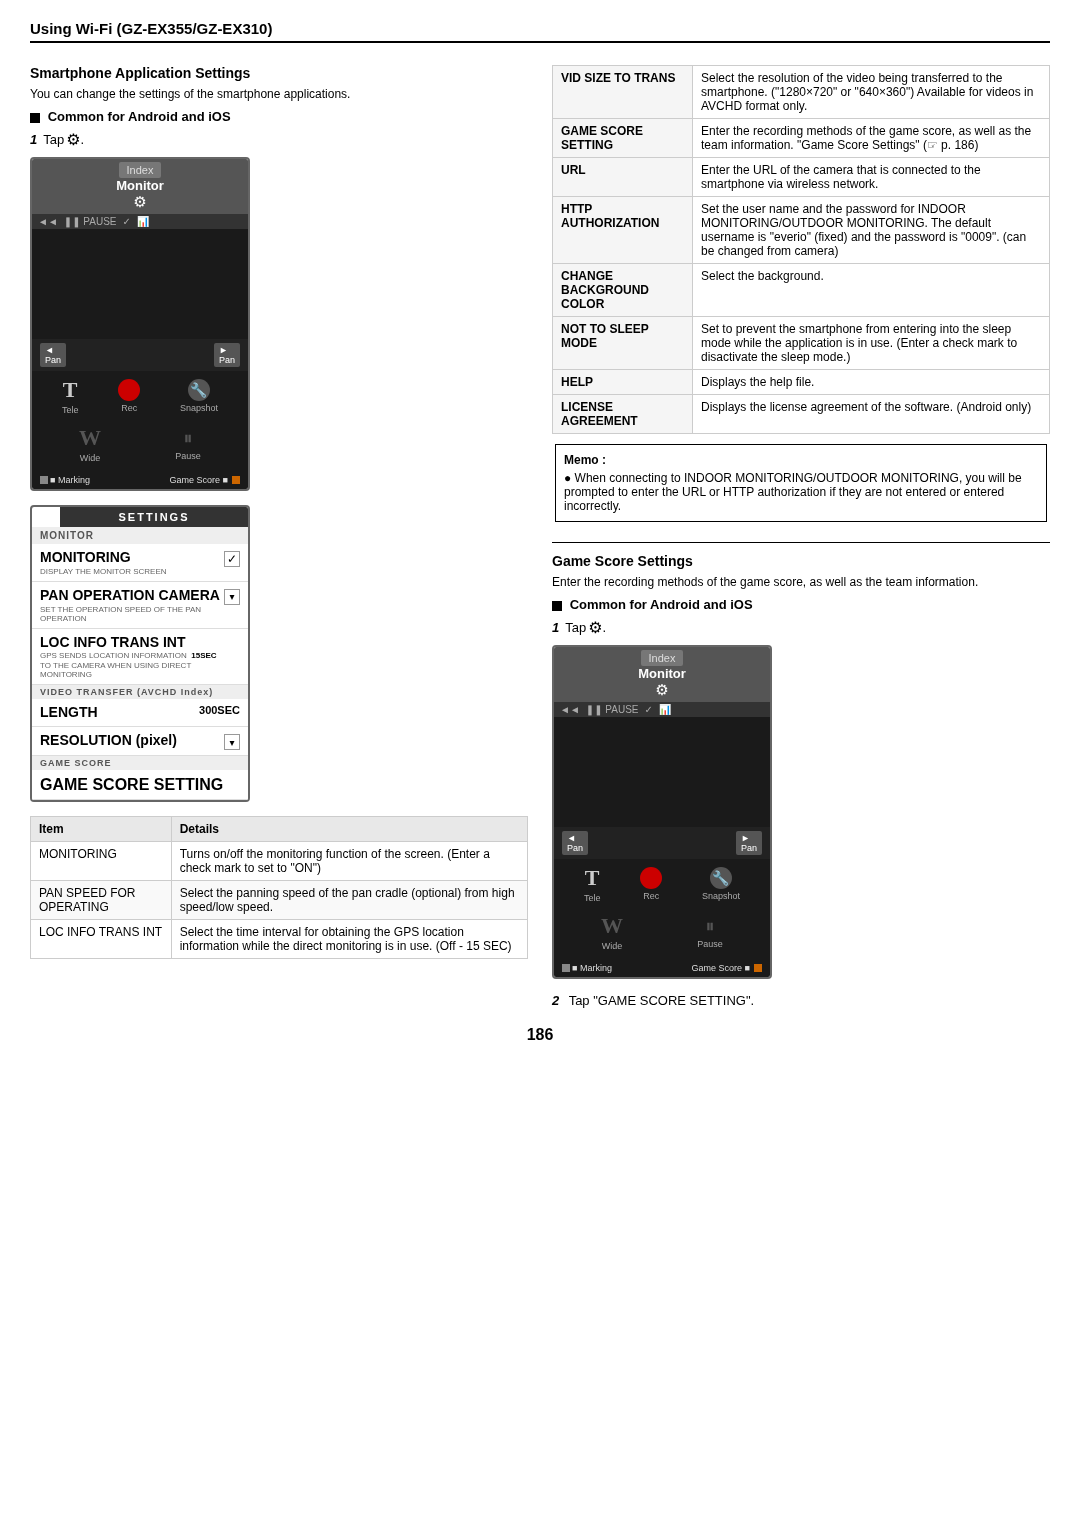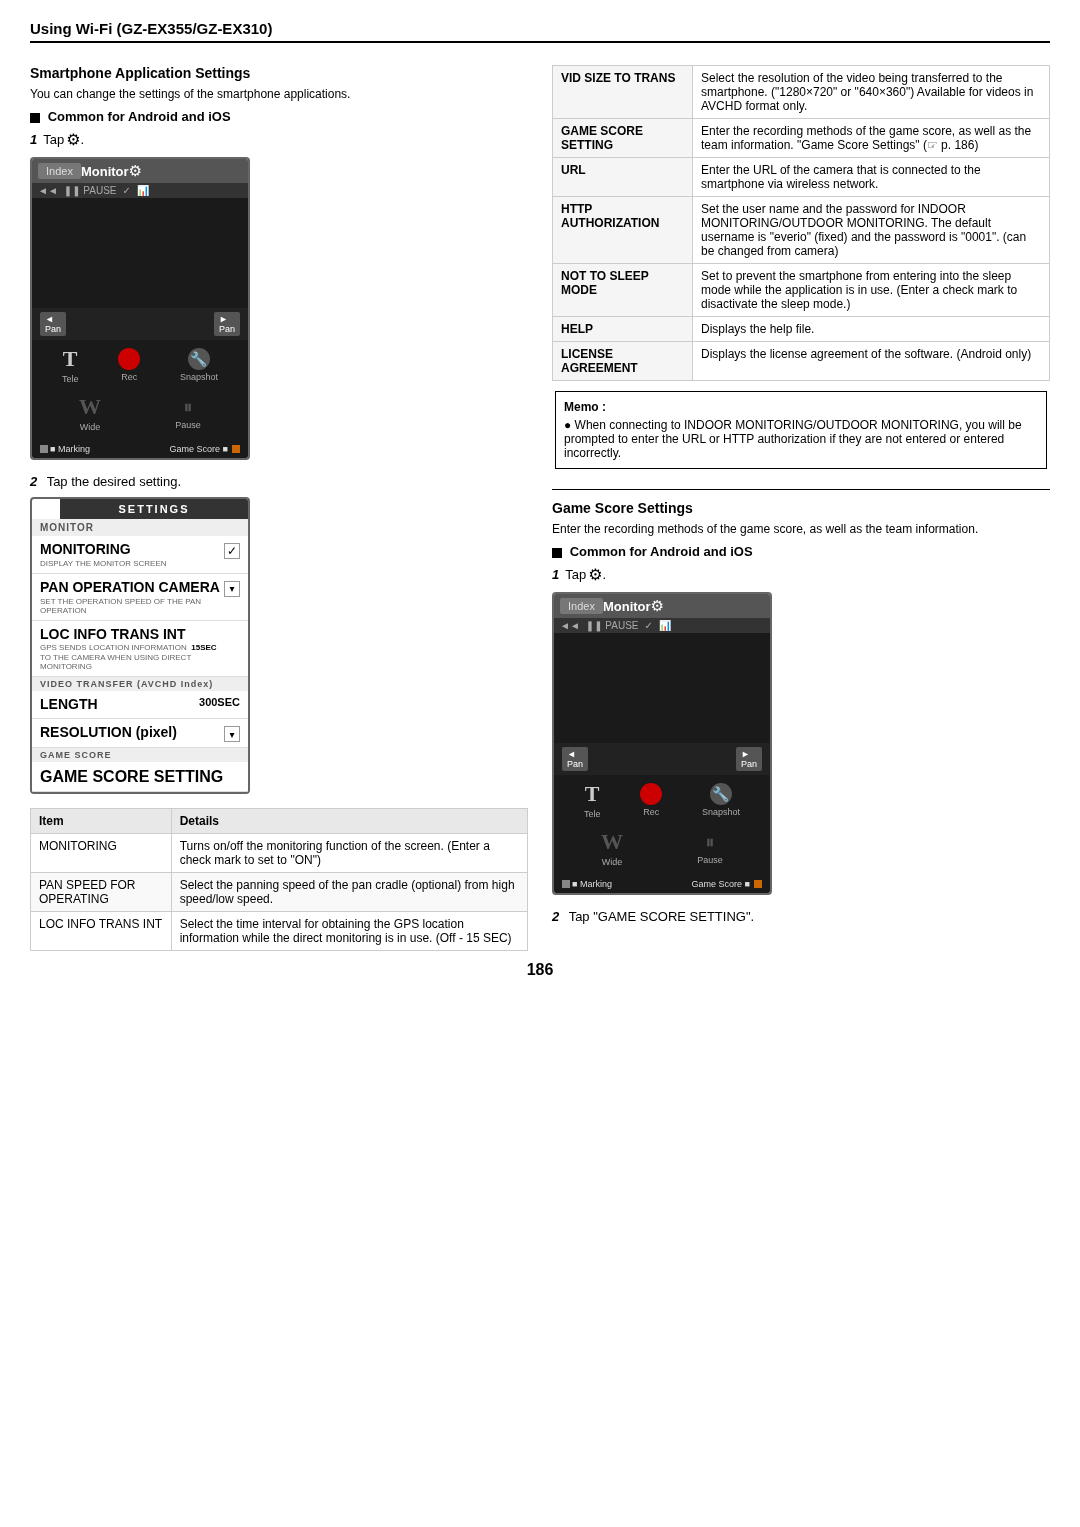--- a/index.html
+++ b/index.html
@@ -75,20 +75,22 @@
       border-radius: 4px;
       width: 220px;
       margin-bottom: 14px;
       overflow: hidden;
     }
     .phone-top-bar {
       background: #555;
       display: flex;
       align-items: center;
       padding: 3px 6px;
+      justify-content: space-between;
+      flex-direction: column;
     }
     .phone-top-bar .tab-index {
       background: #777;
       color: #ddd;
       font-size: 11px;
       padding: 2px 8px;
       border-radius: 2px;
     }
     .phone-top-bar .tab-monitor {
       color: #fff;
@@ -435,24 +437,20 @@
           <div class="marking-sq"></div>
           <span>■ Marking</span>
         </div>
         <div class="marking-label">
           <span>Game Score ■</span>
           <div class="gamescore-sq" style="margin-left:2px;"></div>
         </div>
       </div>
     </div>
 
-    <div class="step2-line">
-      <span class="step-num small-italic">2</span>
-      <span>Tap the desired setting.</span>
-    </div>
 
     <div class="settings-mockup">
       <div class="settings-top-bar">SETTINGS</div>
       <div class="settings-monitor-label">MONITOR</div>
 
       <div class="settings-item">
         <div class="settings-item-row">
           <div>
             <div class="settings-item-title">MONITORING</div>
             <div class="settings-item-subtitle">DISPLAY THE MONITOR SCREEN</div>
@@ -541,22 +539,26 @@
             <td>Enter the recording methods of the game score, as well as the team information.
 "Game Score Settings" (☞ p. 186)</td>
           </tr>
           <tr>
             <td>URL</td>
             <td>Enter the URL of the camera that is connected to the smartphone via wireless network.</td>
           </tr>
           <tr>
             <td>HTTP AUTHORIZATION</td>
             <td>Set the user name and the password for INDOOR MONITORING/OUTDOOR MONITORING.
-The default username is "everio" (fixed) and the password is "0001".
+The default username is "everio" (fixed) and the password is "0009".
 (can be changed from camera)</td>
+          </tr>
+          <tr>
+            <td>CHANGE BACKGROUND COLOR</td>
+            <td>Select the background.</td>
           </tr>
           <tr>
             <td>NOT TO SLEEP MODE</td>
             <td>Set to prevent the smartphone from entering into the sleep mode while the application is in use.
 (Enter a check mark to disactivate the sleep mode.)</td>
           </tr>
           <tr>
             <td>HELP</td>
             <td>Displays the help file.</td>
           </tr>

